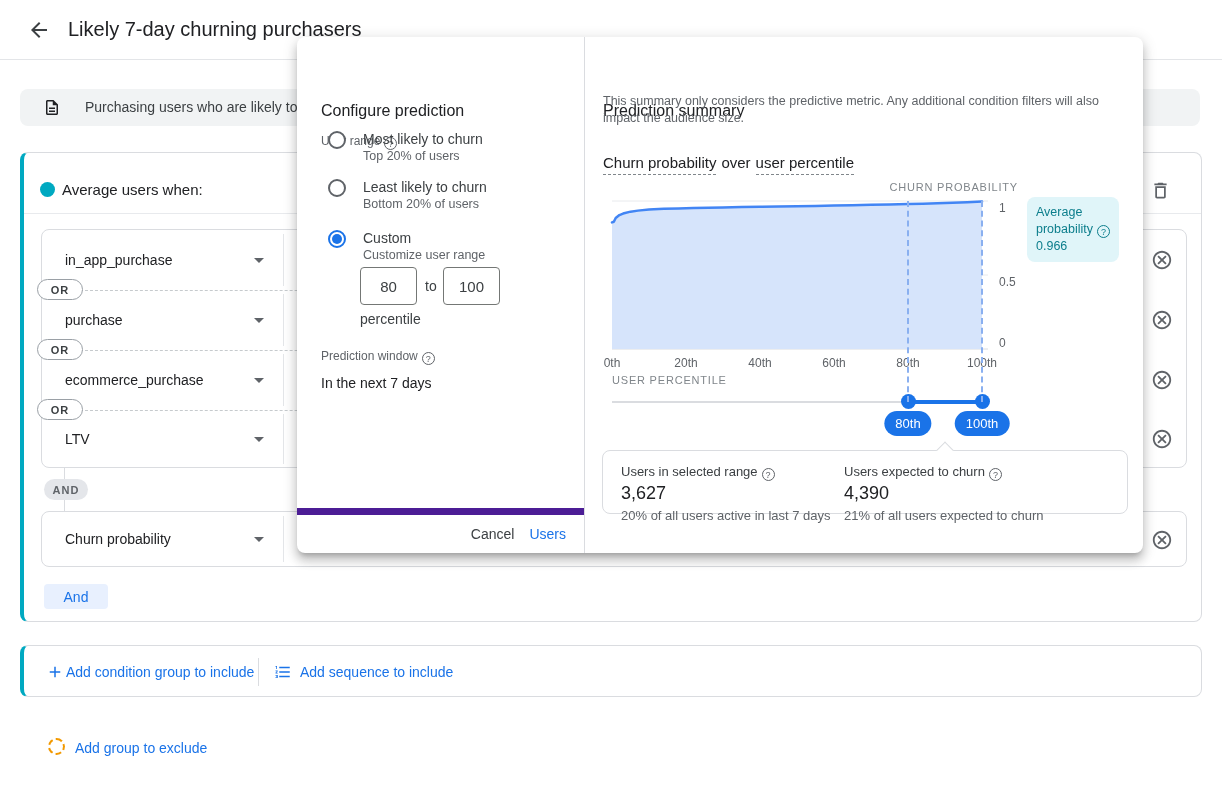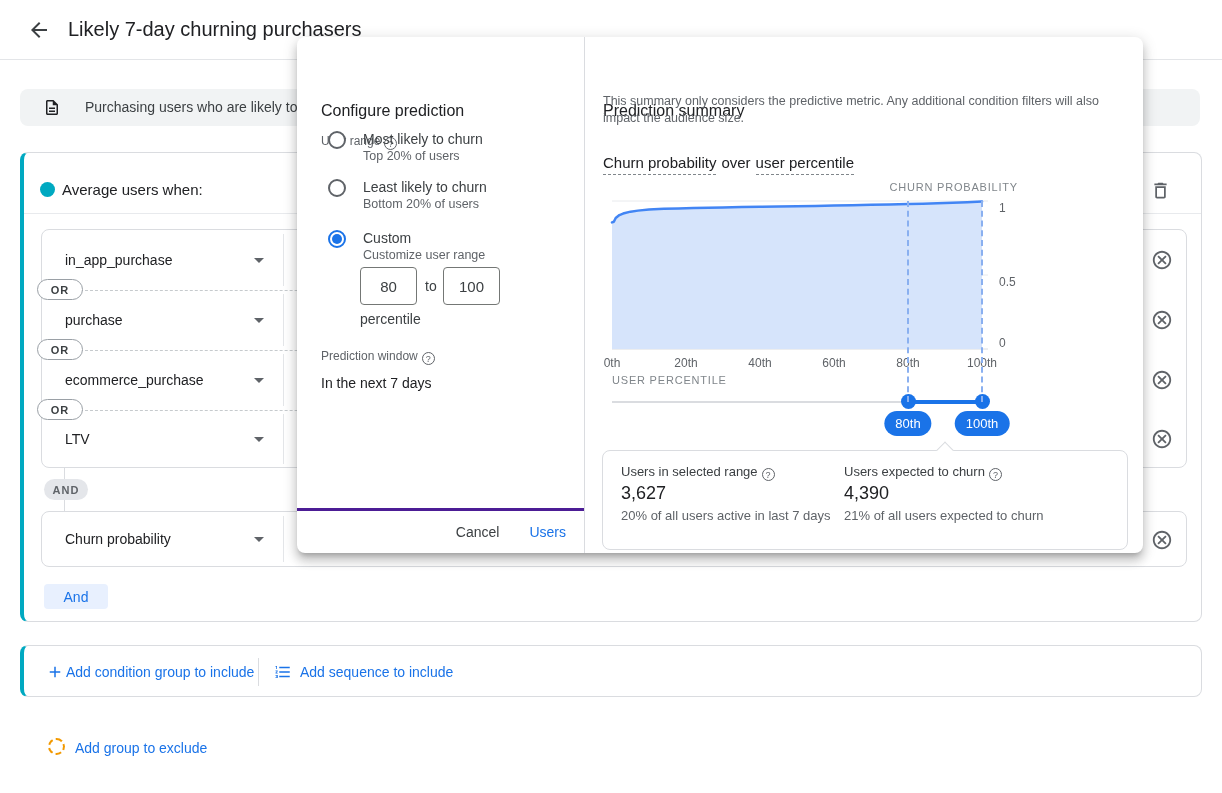--- a/index.html
+++ b/index.html
@@ -67,42 +67,42 @@
   .radio { position:absolute; left:0; width:18px; height:18px; border:2px solid #5f6368; border-radius:50%; background:#fff; cursor:pointer; }
   .radio.selected { border-color:var(--primary-blue); }
   .radio.selected::after { content:""; position:absolute; left:2px; top:2px; width:10px; height:10px; border-radius:50%; background:var(--primary-blue); }
   .rlabel { position:absolute; left:35px; top:0; font-size:14px; color:#3c4043; white-space:nowrap; }
   .rsub { position:absolute; left:35px; top:18px; font-size:12.5px; color:#5f6368; white-space:nowrap; }
   .num-input { position:absolute; width:57px; height:38px; border:1px solid #747775; border-radius:4px; text-align:center;
     font-size:15px; color:#3c4043; font-family:inherit; background:#fff; }
   .to-label { position:absolute; font-size:14px; color:#3c4043; }
   .percentile { position:absolute; left:63px; top:274px; font-size:14px; color:#3c4043; }
   .pw-value { position:absolute; left:24px; top:338px; font-size:14px; color:#202124; }
-  .dlg-footer { position:absolute; left:0; top:471px; width:287px; height:45px; border-top:3px solid #4c1d95;
-    display:flex; align-items:center; justify-content:flex-end; gap:30px; padding-right:18px; }
+  .dlg-footer { position:absolute; left:0; top:471px; width:287px; height:45px; border-top:7px solid #4c1d95;
+    display:flex; align-items:center; justify-content:flex-end; gap:15px; padding-right:18px; }
   .txt-btn { border:none; background:transparent; font-size:14px; font-weight:500; cursor:pointer; font-family:inherit; }
   .cancel-btn { color:#3c4043; }
   .apply-btn { color:var(--primary-blue); }
 
   
   .sum-desc { position:absolute; left:306px; top:56px; width:512px; font-size:12.5px; line-height:16.5px; color:#5f6368; }
   .chart-subtitle { position:absolute; left:306px; top:117px; font-size:15px; color:#202124; }
   .dashed-term { border-bottom:1px dashed #80868b; padding-bottom:3px; cursor:pointer; }
   .joiner { margin:0 5px; }
   .y-axis-name { position:absolute; right:125px; top:144px; font-size:11px; letter-spacing:.8px; color:#80868b; font-weight:500; }
   #churn-chart { position:absolute; left:303px; top:158px; }
   .guide { position:absolute; top:164px; height:201px; width:0; border-left:2px dashed var(--guide-blue); z-index:1; }
   .avg-badge { position:absolute; left:730px; top:160px; width:92px; background:var(--badge-bg); border-radius:8px;
     padding:7px 9px; font-size:12.5px; line-height:17px; color:var(--badge-text); }
   .slider-track { position:absolute; top:364px; height:2px; background:#dadce0; }
   .slider-range { position:absolute; top:363px; height:4px; background:var(--primary-blue); border-radius:2px; }
   .handle { position:absolute; top:357px; width:15px; height:15px; border-radius:50%; background:var(--primary-blue); cursor:pointer; }
   .slider-pill { position:absolute; top:374px; transform:translateX(-50%); height:25px; padding:0 11px; background:var(--primary-blue);
     border-radius:13px; color:#fff; font-size:13px; font-weight:500; display:flex; align-items:center; }
-  .stats-card { position:absolute; left:305px; top:413px; width:526px; height:100px; border:1px solid #dadce0; border-radius:8px; background:#fff; }
+  .stats-card { position:absolute; left:305px; top:413px; width:526px; height:64px; border:1px solid #dadce0; border-radius:8px; background:#fff; }
   .stats-notch { position:absolute; top:407px; width:12px; height:12px; background:#fff; transform:rotate(45deg);
     border-left:1px solid #dadce0; border-top:1px solid #dadce0; z-index:2; }
   .stat-col { position:absolute; top:0; height:100%; }
   .stat-label { position:absolute; top:13px; font-size:13px; color:#3c4043; white-space:nowrap; }
   .stat-value { position:absolute; top:32px; font-size:18px; font-weight:500; color:#202124; }
   .stat-note { position:absolute; top:57px; font-size:13px; color:#5f6368; white-space:nowrap; }
 </style>
 </head>
 <body>
 
@@ -301,20 +301,24 @@
         <text x="382" y="172" text-anchor="middle" font-size="12" fill="#5f6368">100th</text>
         <text x="399" y="152" font-size="12" fill="#5f6368">0</text>
         <text x="399" y="91" font-size="12" fill="#5f6368">0.5</text>
         <text x="399" y="17" font-size="12" fill="#5f6368">1</text>
         <text x="12" y="189" font-size="11" fill="#80868b" letter-spacing="0.8" font-weight="500">USER PERCENTILE</text>
       </svg>
 
     <div class="guide" id="guide-start" style="left: 610px;"></div>
     <div class="guide" id="guide-end" style="left: 684px;"></div>
 
+    <div class="avg-badge">
+      <span>Average probability</span><span class="help">?</span>
+      <div>0.966</div>
+    </div>
 
     <div class="slider-track" id="slider-track" style="left: 315px; width: 370px;"></div>
     <div class="slider-range" id="slider-range" style="left: 611px; width: 74px;"></div>
     <span class="handle" id="handle-start" style="left: 603.5px;"></span>
     <span class="handle" id="handle-end" style="left: 677.5px;"></span>
     <span class="slider-pill" id="pill-start" style="left: 611px;">80th</span>
     <span class="slider-pill" id="pill-end" style="left: 685px;">100th</span>
 
     <div class="stats-card">
       <div class="stat-col" style="left:18px">

